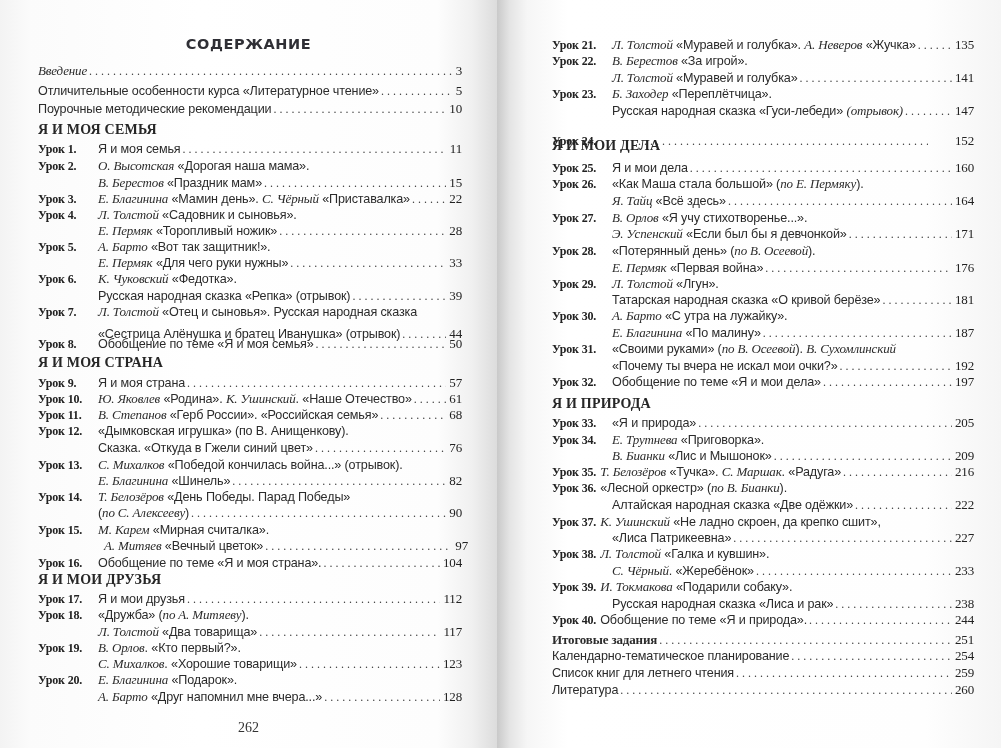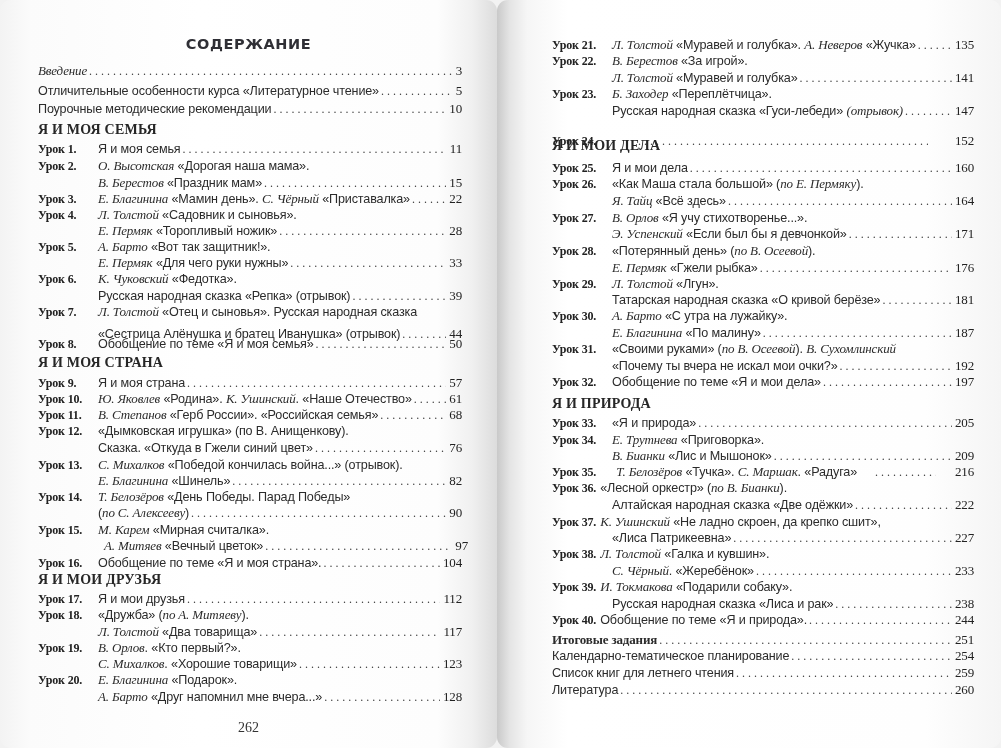--- a/index.html
+++ b/index.html
@@ -3,21 +3,21 @@
 <meta charset="utf-8">
 <style>
   html, body { margin:0; padding:0; }
   body {
     width:1001px; height:748px; overflow:hidden; position:relative;
     background:#f2f2f2;
     font-family:"Liberation Sans", sans-serif;
     color:#2b2b2b;
   }
   .page {
-    position:absolute; top:0; height:748px;border-radius:11px;
+    position:absolute; top:0; height:748px;
   }
   #left-page {
     left:0; width:497px;
     background:linear-gradient(to right, #f3f3f3 0%, #fbfbfb 6%, #ffffff 40%, #fdfdfd 88%, #f0f0f0 95%, #dcdcdc 100%);
   }
   #right-page {
     left:497px; width:504px;
     background:linear-gradient(to right, #c9c9c9 0%, #e4e4e4 2.5%, #f6f6f6 6%, #ffffff 14%, #fefefe 85%, #f5f5f5 100%);
   }
   .title {
@@ -296,21 +296,21 @@
       <div class="row" style="left: 115px; top: 225px; width: 362px;">
         <span class="txt"><span class="auth">Э. Успенский</span><span> «Если был бы я девчонкой»</span></span>
         <span class="dots"></span>
         <span class="pg">171</span>
       </div>
       <div class="row" style="left: 55px; top: 242px; width: 422px;">
         <span class="lbl">Урок 28.</span>
         <span class="txt"><span> «Потерянный день» (</span><span class="auth">по В. Осеевой</span><span>).</span></span>
       </div>
       <div class="row" style="left: 115px; top: 259px; width: 362px;">
-        <span class="txt"><span class="auth">Е. Пермяк</span><span> «Гжели рыбка»</span></span>
+        <span class="txt"><span class="auth">Е. Пермяк</span><span> «Первая война»</span></span>
         <span class="dots"></span>
         <span class="pg">176</span>
       </div>
       <div class="row" style="left: 55px; top: 275px; width: 422px;">
         <span class="lbl">Урок 29.</span>
         <span class="txt"><span class="auth">Л. Толстой</span><span> «Лгун».</span></span>
       </div>
       <div class="row" style="left: 115px; top: 291px; width: 362px;">
         <span class="txt"><span>Татарская народная сказка «О кривой берёзе»</span></span>
         <span class="dots"></span>
@@ -349,21 +349,21 @@
       </div>
       <div class="row" style="left: 55px; top: 431px; width: 422px;">
         <span class="lbl">Урок 34.</span>
         <span class="txt"><span class="auth">Е. Трутнева</span><span> «Приговорка».</span></span>
       </div>
       <div class="row" style="left: 115px; top: 447px; width: 362px;">
         <span class="txt"><span class="auth">В. Бианки</span><span> «Лис и Мышонок»</span></span>
         <span class="dots"></span>
         <span class="pg">209</span>
       </div>
-      <div class="row" style="left: 55px; top: 463px; width: 422px; gap: 16px;">
+      <div class="row" style="left: 55px; top: 463px; width: 422px;">
         <span class="lbl tight">Урок 35.</span>
         <span class="txt"><span class="auth">Т. Белозёров</span><span> «Тучка». </span><span class="auth">С. Маршак</span><span>. «Радуга»</span></span>
         <span class="dots"></span>
         <span class="pg">216</span>
       </div>
       <div class="row" style="left: 55px; top: 479px; width: 422px;">
         <span class="lbl tight">Урок 36.</span>
         <span class="txt"><span>«Лесной оркестр» (</span><span class="auth">по В. Бианки</span><span>).</span></span>
       </div>
       <div class="row" style="left: 115px; top: 496px; width: 362px;">

